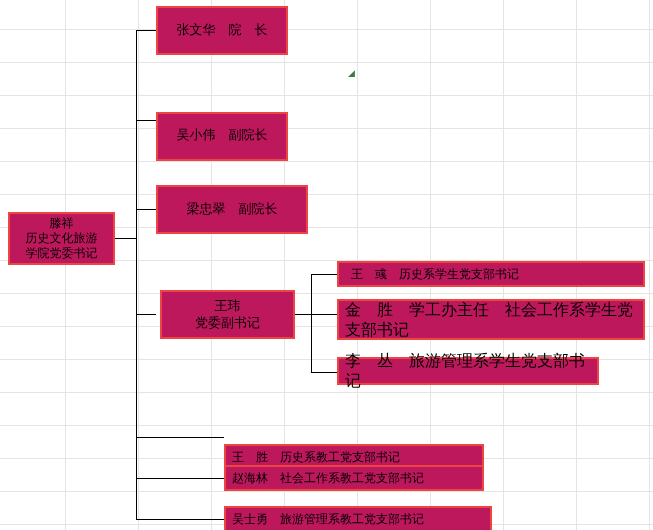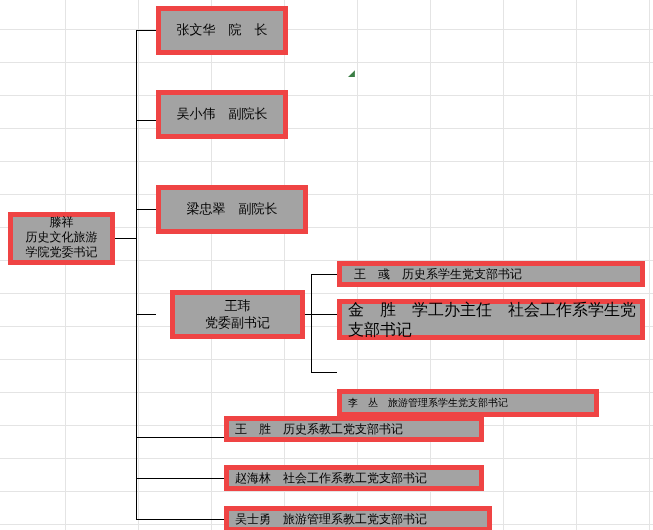--- a/index.html
+++ b/index.html
@@ -28,22 +28,22 @@
     background-image:
       linear-gradient(to right, #e4e4e4 1px, transparent 1px),
       linear-gradient(to bottom, #e4e4e4 1px, transparent 1px);
     background-size: 73px 33px;
     background-position: -8px -4px;
     z-index: 0;
   }
   .node {
     position: absolute;
     box-sizing: border-box;
-    border: 5px solid #ef4444;
-    background: #a3a3a3;
+    border: 2px solid #ef4444;
+    background: #be185d;
     color: #000000;
     display: flex;
     align-items: center;
     justify-content: center;
     text-align: center;
     line-height: 1.25;
     z-index: 3;
     white-space: pre-line;
     padding: 0 3px;
   }
@@ -85,40 +85,40 @@
   <div class="line h" style="left:136px; top:437px; width:88px;"></div>
   <div class="line h" style="left:136px; top:478px; width:88px;"></div>
   <div class="line h" style="left:136px; top:519px; width:88px;"></div>
 
   <div class="line h" style="left:291px; top:314px; width:20px;"></div>
   <div class="line v" style="left:311px; top:274px; height:98px;"></div>
   <div class="line h" style="left:311px; top:274px; width:26px;"></div>
   <div class="line h" style="left:311px; top:314px; width:26px;"></div>
   <div class="line h" style="left:311px; top:372px; width:26px;"></div>
 
-  <div class="node" style="left:8px; top:212px; width:107px; height:53px; font-size:12px;font-family:Liberation Mono, monospace;">滕祥
+  <div class="node" style="left:8px; top:212px; width:107px; height:53px; font-size:12px;">滕祥
 历史文化旅游
 学院党委书记</div>
 
   <div class="node" style="left:156px; top:6px; width:132px; height:49px; font-size:13px;">张文华　院　长</div>
 
-  <div class="node" style="left:156px; top:90px; width:132px; height:49px; font-size:13px;">吴小伟　副院长</div>
+  <div class="node" style="left:156px; top:112px; width:132px; height:49px; font-size:13px;font-family:Liberation Mono, monospace;">吴小伟　副院长</div>
 
   <div class="node" style="left:156px; top:185px; width:152px; height:49px; font-size:13px;">梁忠翠　副院长</div>
 
-  <div class="node" style="left:170px; top:290px; width:135px; height:49px; font-size:13px;">王玮
+  <div class="node" style="left:160px; top:290px; width:135px; height:49px; font-size:13px;">王玮
 党委副书记</div>
 
-  <div class="node left" style="left:224px; top:416px; width:260px; height:26px; font-size:12px;">王　胜　历史系教工党支部书记</div>
+  <div class="node left" style="left:224px; top:444px; width:260px; height:26px; font-size:12px;">王　胜　历史系教工党支部书记</div>
 
   <div class="node left" style="left:224px; top:465px; width:260px; height:26px; font-size:12px;">赵海林　社会工作系教工党支部书记</div>
 
   <div class="node left" style="left:224px; top:506px; width:268px; height:26px; font-size:12px;">吴士勇　旅游管理系教工党支部书记</div>
 
   <div class="node left" style="left:337px; top:261px; width:308px; height:26px; font-size:12px;padding-left:12px;">王　彧　历史系学生党支部书记</div>
 
   <div class="node left" style="left:337px; top:299px; width:308px; height:41px; font-size:16px; align-items:center; white-space:normal;">金　胜　学工办主任　社会工作系学生党支部书记</div>
 
-  <div class="node left" style="left:337px; top:357px; width:262px; height:28px; font-size:10px;margin-top:32px;">李　丛　旅游管理系学生党支部书记</div>
+  <div class="node left" style="left:337px; top:357px; width:262px; height:28px; font-size:16px;">李　丛　旅游管理系学生党支部书记</div>
 
   <div class="mark" style="left:348px; top:69px;">◢</div>
 
 </div>
 
 </body></html>

